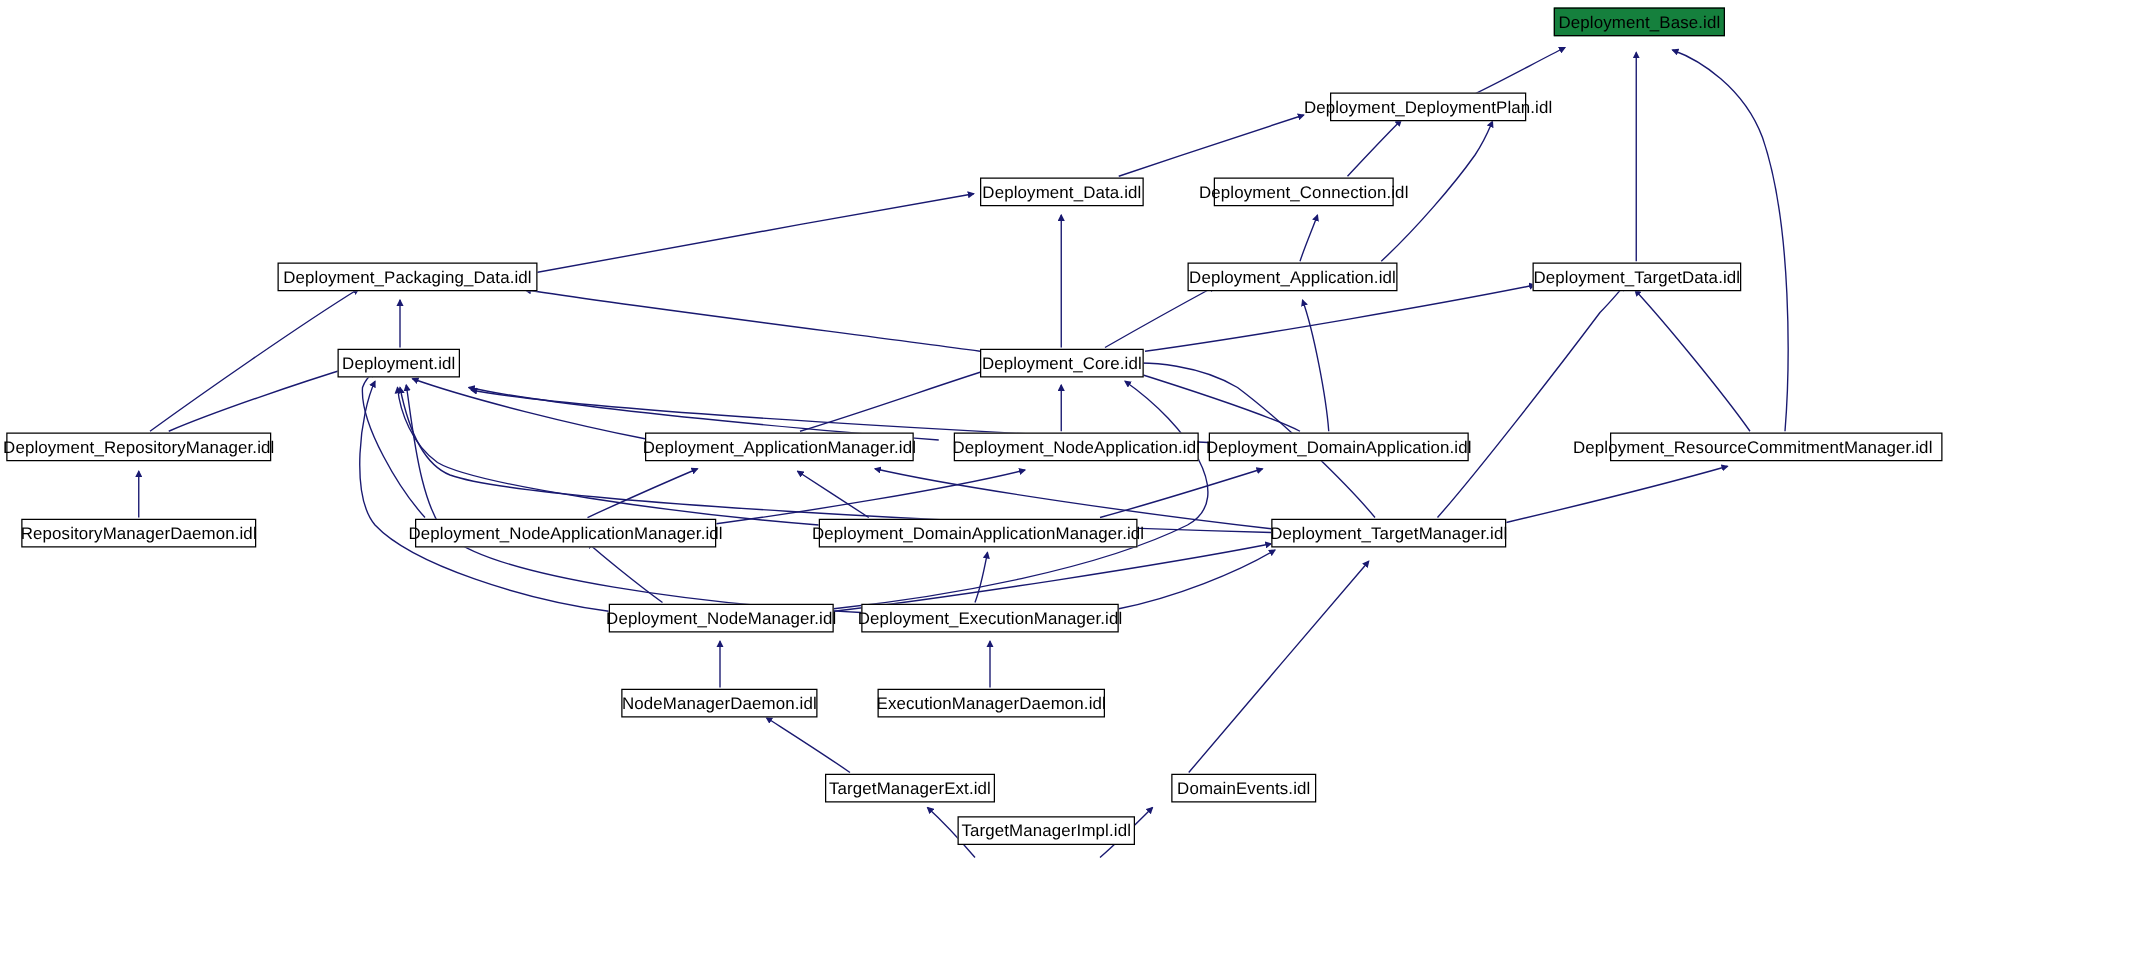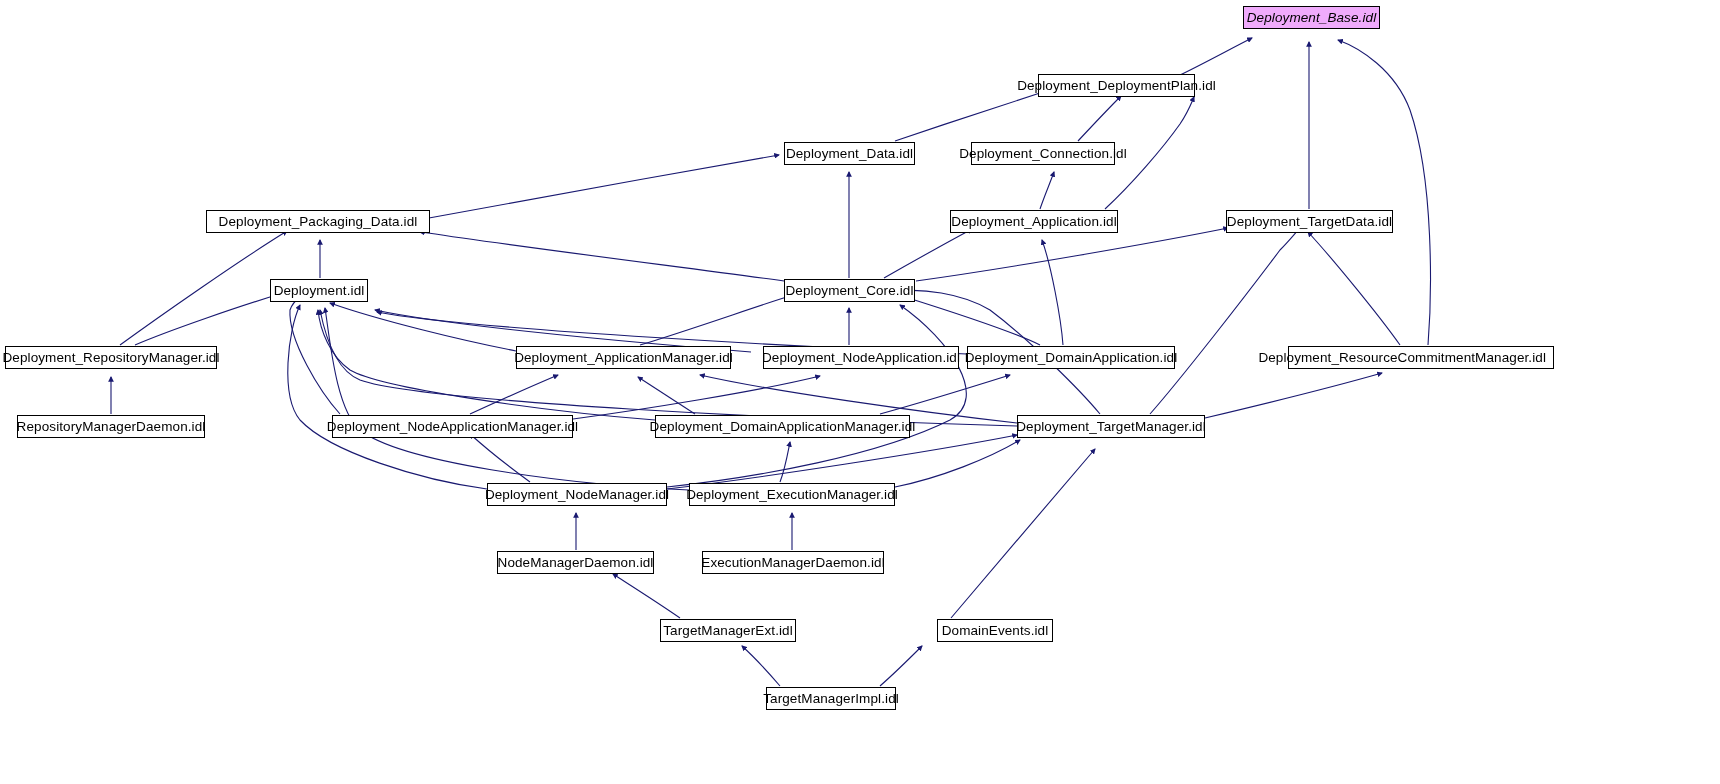--- a/index.html
+++ b/index.html
@@ -34,22 +34,21 @@
     line-height: 1;
     white-space: nowrap;
     display: flex;
     align-items: center;
     justify-content: center;
     padding: 0 7px;
     height: 23px;
     letter-spacing: 0.1px;
   }
   .node.highlight {
-    background: #f0abfc;
-    font-style: italic;
+    background: #15803d;
   }
   .node-label {
     display: block;
   }
 </style>
 </head>
 <body>
 
 <div id="graph">
   <svg id="edges" xmlns="http://www.w3.org/2000/svg" viewBox="0 0 1720 784">
@@ -106,30 +105,30 @@
         <path d="M680,618 C660,604 630,585 613,574" fill="none" stroke="#191970" stroke-width="1.1" marker-end="url(#arrow)"></path>
         <path d="M780,686 C768,672 753,656 742,646" fill="none" stroke="#191970" stroke-width="1.1" marker-end="url(#arrow)"></path>
         <path d="M880,686 C896,672 912,656 922,646" fill="none" stroke="#191970" stroke-width="1.1" marker-end="url(#arrow)"></path>
         <path d="M951,618 C983,580 1060,490 1095,449" fill="none" stroke="#191970" stroke-width="1.1" marker-end="url(#arrow)"></path>
       </g>
   </svg>
   <div id="node-layer">
       <div class="node highlight" style="left: 1243px; top: 6px; width: 137px;">
         <span class="node-label">Deployment_Base.idl</span>
       </div>
-      <div class="node" style="left: 1038px; top: 74px; width: 157px;">
+      <div class="node" style="left: 1064px; top: 74px; width: 157px;">
         <span class="node-label">Deployment_DeploymentPlan.idl</span>
       </div>
       <div class="node" style="left: 784px; top: 142px; width: 131px;">
         <span class="node-label">Deployment_Data.idl</span>
       </div>
       <div class="node" style="left: 971px; top: 142px; width: 144px;">
         <span class="node-label">Deployment_Connection.idl</span>
       </div>
-      <div class="node" style="left: 206px; top: 210px; width: 224px;">
+      <div class="node" style="left: 222px; top: 210px; width: 208px;">
         <span class="node-label">Deployment_Packaging_Data.idl</span>
       </div>
       <div class="node" style="left: 950px; top: 210px; width: 168px;">
         <span class="node-label">Deployment_Application.idl</span>
       </div>
       <div class="node" style="left: 1226px; top: 210px; width: 167px;">
         <span class="node-label">Deployment_TargetData.idl</span>
       </div>
       <div class="node" style="left: 270px; top: 279px; width: 98px;">
         <span class="node-label">Deployment.idl</span>
@@ -175,17 +174,17 @@
       </div>
       <div class="node" style="left: 702px; top: 551px; width: 182px;">
         <span class="node-label">ExecutionManagerDaemon.idl</span>
       </div>
       <div class="node" style="left: 660px; top: 619px; width: 136px;">
         <span class="node-label">TargetManagerExt.idl</span>
       </div>
       <div class="node" style="left: 891px; top: 619px; width: 116px; margin-left: 46px;">
         <span class="node-label">DomainEvents.idl</span>
       </div>
-      <div class="node" style="left: 766px; top: 687px; width: 130px; align-items: center;">
+      <div class="node" style="left: 766px; top: 653px; width: 142px; align-items: center;">
         <span class="node-label">TargetManagerImpl.idl</span>
       </div>
     </div>
 </div>
 
 </body></html>

